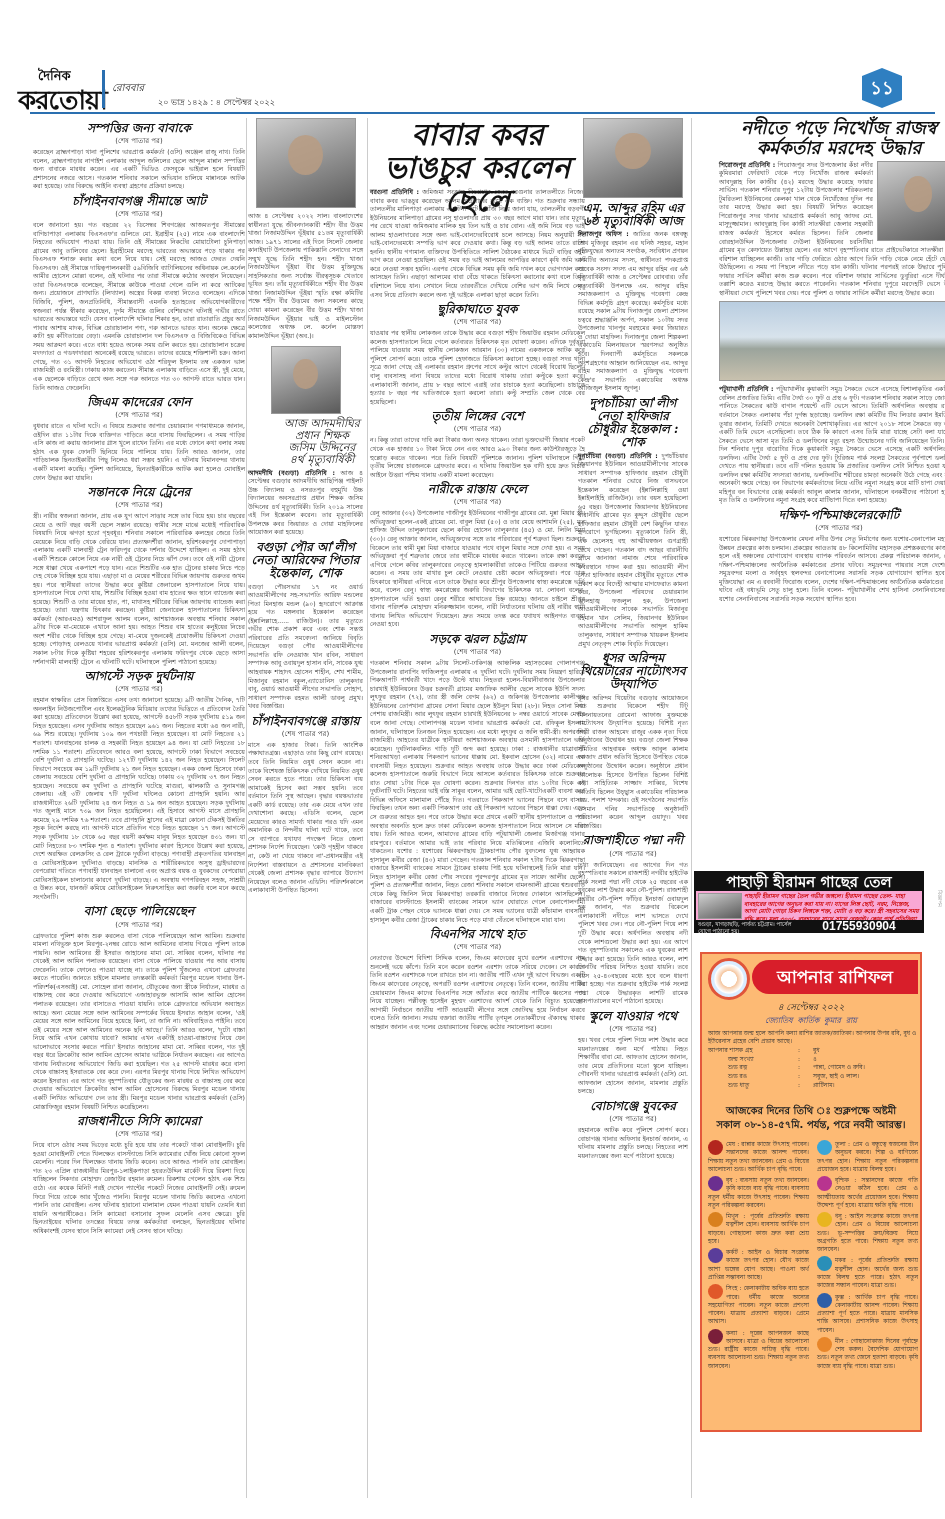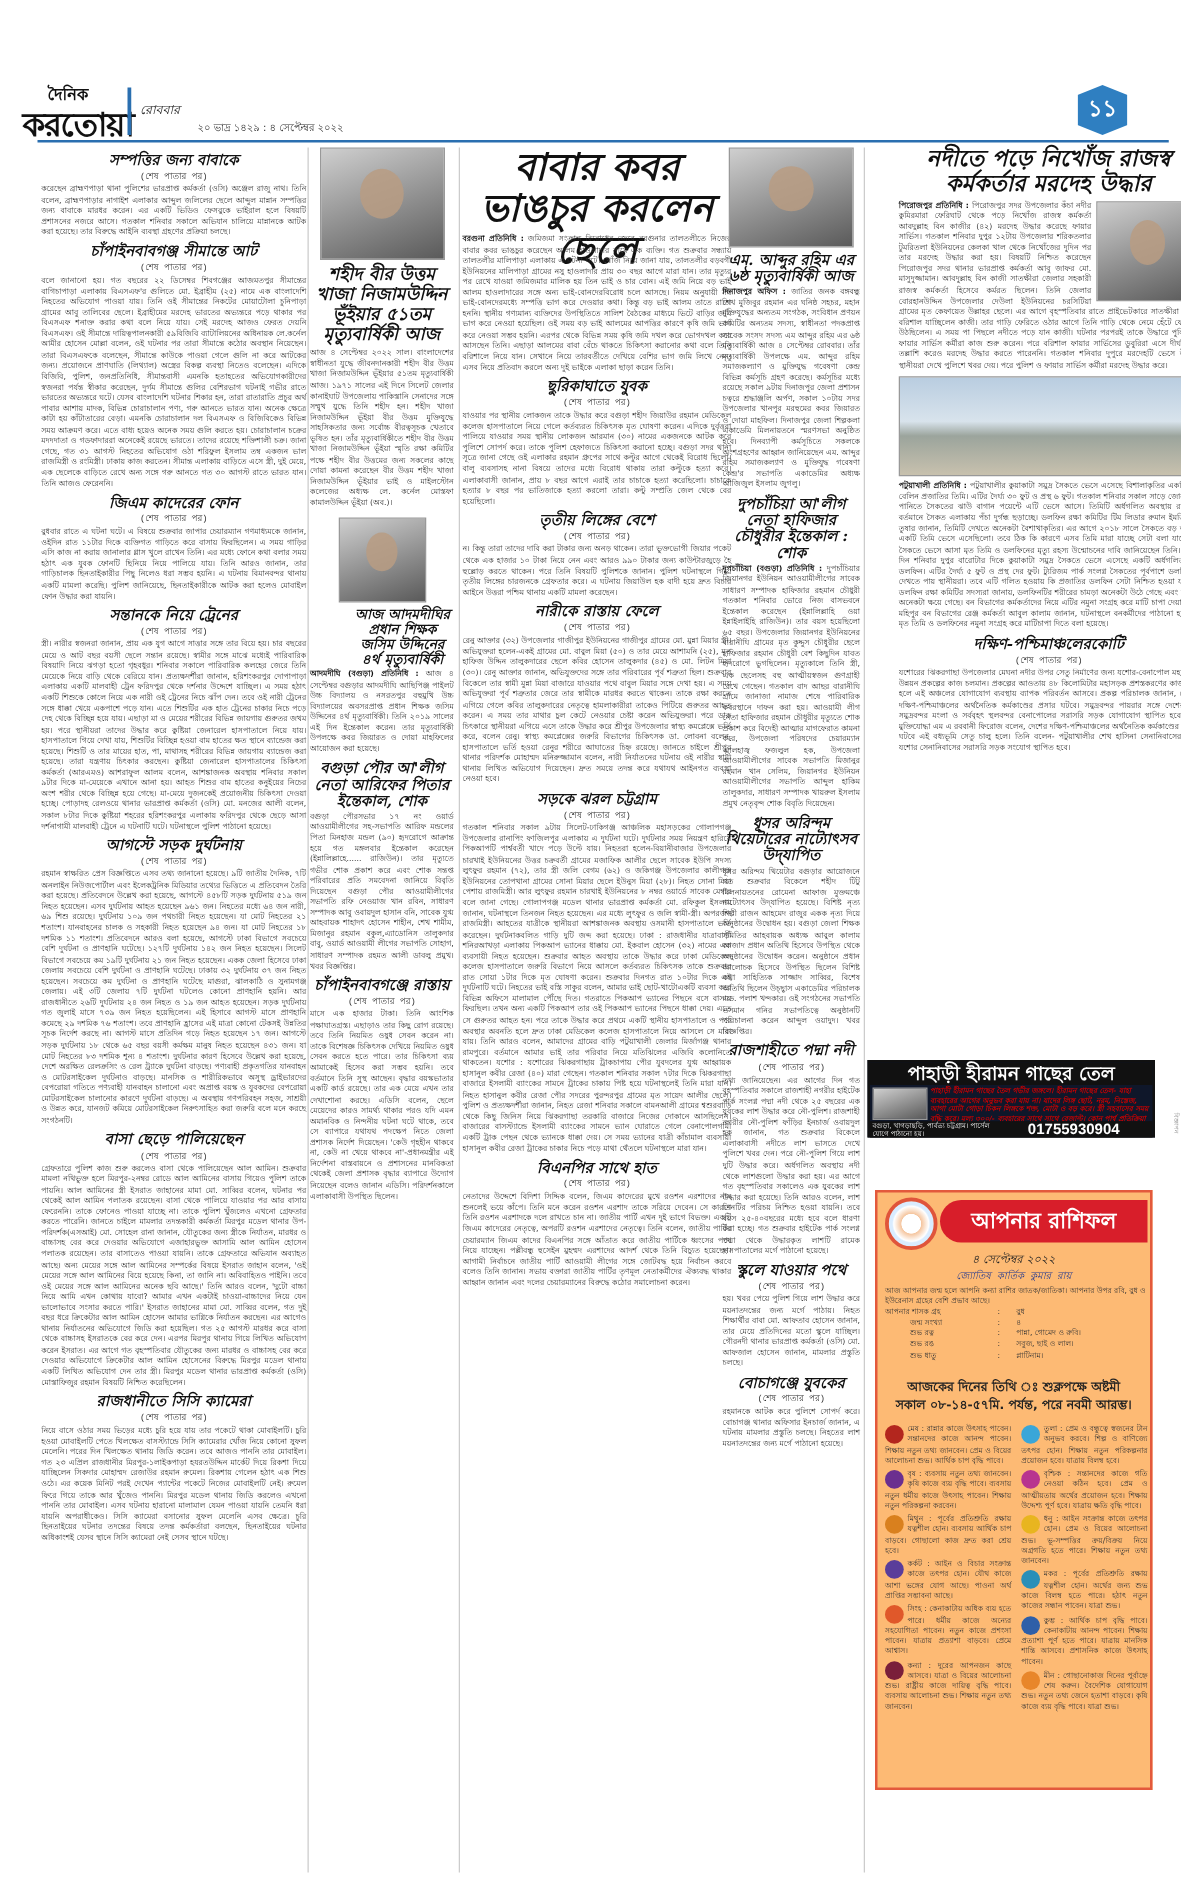--- a/index.html
+++ b/index.html
@@ -17,29 +17,29 @@
   .col-1 { left: 33px; width: 212px; }
   .col-2 { left: 248px; width: 115px; }
   .col-3 { left: 370px; width: 318px; }
   .col-3a { left: 370px; width: 215px; }
   .col-3b { left: 578px; width: 110px; }
   .col-4 { left: 719px; width: 240px; }
 
   .hl { font-family: "DejaVu Serif", serif; font-style: italic; text-align: center; color: #111; line-height: 1.1; }
   .hl-sm { font-size: 12px; font-weight: bold; margin-top: 4px; }
   .hl-lg { font-size: 30px; font-weight: bold; }
-  .sub { font-size: 7px; text-align: center; color: #333; margin-bottom: 1px; font-family: Liberation Mono, monospace; }
+  .sub { font-size: 7px; text-align: center; color: #333; margin-bottom: 1px; }
   .body { font-size: 6.2px; line-height: 1.38; text-align: justify; color: #333; }
   .byline { font-weight: bold; color: #111; }
 
   .photo { background: linear-gradient(160deg, #cfcfcf, #8e8e8e 55%, #5a5a5a); border: 1px solid #999; }
   .photo-face { position: relative; overflow: hidden; }
   .photo-face::after { content: ""; position: absolute; left: 32%; top: 18%; width: 36%; height: 46%; border-radius: 50%; background: #b99c82; opacity: .85; }
 
-  .ad-box { position: absolute; left: 694px; top: 848px; width: 230px; height: 62px; border: 2px solid #111; background: #0f172a; }
+  .ad-box { position: absolute; left: 694px; top: 871px; width: 230px; height: 62px; border: 2px solid #111; background: #f9a8d4; }
   .ad-title { background: #111; color: #fff; font-size: 15px; font-weight: bold; text-align: center; height: 18px; line-height: 18px; font-family: "DejaVu Serif", serif; }
   .ad-text { position: absolute; left: 48px; top: 20px; width: 178px; font-size: 5.8px; font-weight: bold; color: #c00; line-height: 1.3; font-style: italic; }
   .ad-addr { position: absolute; left: 0; top: 47px; width: 100px; font-size: 5.5px; background: #111; color: #fff; height: 13px; padding: 1px 2px; line-height: 1.2; }
   .ad-phone { position: absolute; left: 100px; top: 47px; width: 126px; height: 13px; background: #111; color: #fff; font-size: 12px; font-weight: bold; line-height: 13px; text-align: center; font-family: "Liberation Sans", sans-serif; }
   .ad-photo { position: absolute; left: 2px; top: 20px; width: 44px; height: 26px; }
 
   .rashi { position: absolute; left: 700px; top: 952px; width: 222px; height: 480px; background: #fdba74; border: 2px solid #e3593c; }
   .rashi-banner { position: absolute; left: 50px; top: 6px; width: 166px; height: 34px; background: #d81e2a; border-radius: 20px 0 0 20px; color: #fff; font-size: 17px; font-weight: bold; text-align: center; line-height: 34px; font-family: "DejaVu Serif", serif; }
   .rashi-wheel { position: absolute; left: 6px; top: 4px; width: 42px; height: 42px; border-radius: 50%; border: 3px solid #e0553b; background: radial-gradient(circle, #fff 30%, #f5c6a0 32%, #fff 55%, #d9ecff 60%); }
   .rashi-date { position: absolute; left: 0; top: 46px; width: 100%; text-align: center; font-size: 9px; font-style: italic; color: #222; }
@@ -104,24 +104,23 @@
   </div>
   <div>
     <div class="hl hl-sm">রাজধানীতে সিসি ক্যামেরা</div>
     <div class="sub">(শেষ পাতার পর)</div>
     <p class="body">নিয়ে বাসে ওঠার সময় ভিড়ের মধ্যে চুরি হয়ে যায় তার পকেটে থাকা মোবাইলটি। চুরি হওয়া মোবাইলটি পেতে খিলক্ষেত বাসস্ট্যান্ডে সিসি ক্যামেরার খোঁজ নিয়ে কোনো সুফল মেলেনি। পরের দিন খিলক্ষেত থানায় জিডি করেন। তবে আজও পাননি তার মোবাইল। গত ২৩ এপ্রিল রাজধানীর মিরপুর-১লাইকপাড়া হযরতউদ্দিন মার্কেট দিয়ে রিকশা দিয়ে যাচ্ছিলেন সিকদার মোহাম্মদ রেজাউর রহমান রুমেল। রিকশায় গেলেন হঠাৎ এক শিশু ওঠে। এর কয়েক মিনিট পরই দেখেন প্যান্টের পকেটে নিজের মোবাইলটি নেই। রুমেল ফিরে গিয়ে তাকে আর খুঁজেও পাননি। মিরপুর মডেল থানায় জিডি করলেও এখনো পাননি তার মোবাইল। এসব ঘটনায় হারানো মালামাল যেমন পাওয়া যায়নি তেমনি ধরা যায়নি অপরাধীকেও। সিসি ক্যামেরা বসানোর সুফল মেলেনি এসব ক্ষেত্রে। চুরি ছিনতাইয়ের ঘটনার তদন্তের বিষয়ে তদন্ত কর্মকর্তারা বলছেন, ছিনতাইয়ের ঘটনার অধিকাংশই যেসব স্থানে সিসি ক্যামেরা নেই সেসব স্থানে ঘটছে।</p>
   </div>
 </div>
 
 <div class="col col-2">
   <div class="photo photo-face" style="width:100px;height:90px;margin:0 auto 4px;"></div>
-  <div class="hl" style="font-size:14px;font-weight:bold;line-height:1.15;">শহীদ বীর উত্তম খাজা নিজামউদ্দিন ভূঁইয়ার ৫১তম মৃত্যুবার্ষিকী আজ</div>
   <p class="body" style="margin-top:3px;">আজ ৪ সেপ্টেম্বর ২০২২ সাল। বাংলাদেশের স্বাধীনতা যুদ্ধে জীবনদানকারী শহীদ বীর উত্তম খাজা নিজামউদ্দিন ভূঁইয়ার ৫১তম মৃত্যুবার্ষিকী আজ। ১৯৭১ সালের এই দিনে সিলেট জেলার কানাইঘাট উপজেলায় পাকিস্তানি সেনাদের সঙ্গে সম্মুখ যুদ্ধে তিনি শহীদ হন। শহীদ খাজা নিজামউদ্দিন ভূঁইয়া বীর উত্তম মুক্তিযুদ্ধে সাহসিকতার জন্য সর্বোচ্চ বীরত্বসূচক খেতাবে ভূষিত হন। তাঁর মৃত্যুবার্ষিকীতে শহীদ বীর উত্তম খাজা নিজামউদ্দিন ভূঁইয়া স্মৃতি রক্ষা কমিটির পক্ষে শহীদ বীর উত্তমের জন্য সকলের কাছে দোয়া কামনা করেছেন বীর উত্তম শহীদ খাজা নিজামউদ্দিন ভূঁইয়ার ভাই ও মাইলস্টোন কলেজের অধ্যক্ষ লে. কর্নেল মোস্তফা কামালউদ্দিন ভূঁইয়া (অব.)।</p>
   <div class="photo photo-face" style="width:70px;height:68px;margin:6px auto 4px;"></div>
-  <div class="hl" style="font-size:11px;font-weight:bold;margin-left:33px;">আজ আদমদীঘির প্রধান শিক্ষক জসিম উদ্দিনের ৪র্থ মৃত্যুবার্ষিকী</div>
+  <div class="hl" style="font-size:11px;font-weight:normal;margin-left:33px;">আজ আদমদীঘির প্রধান শিক্ষক জসিম উদ্দিনের ৪র্থ মৃত্যুবার্ষিকী</div>
   <p class="body" style="margin-top:2px;"><span class="byline">আদমদীঘি (বগুড়া) প্রতিনিধি :</span> <span>আজ ৪ সেপ্টেম্বর বগুড়ার আদমদীঘি আছিপিঞ্জ পাইলট উচ্চ বিদ্যালয় ও নসরতপুর বহুমুখি উচ্চ বিদ্যালয়ের অবসরপ্রাপ্ত প্রধান শিক্ষক জসিম উদ্দিনের ৪র্থ মৃত্যুবার্ষিকী। তিনি ২০১৯ সালের এই দিন ইন্তেকাল করেন। তার মৃত্যুবার্ষিকী উপলক্ষে কবর জিয়ারত ও দোয়া মাহফিলের আয়োজন করা হয়েছে।</span></p>
   <div class="hl" style="font-size:12px;font-weight:bold;margin-top:4px;">বগুড়া পৌর আ'লীগ নেতা আরিফের পিতার ইন্তেকাল, শোক</div>
   <p class="body" style="margin-top:2px;">বগুড়া পৌরসভার ১৭ নং ওয়ার্ড আওয়ামীলীগের সহ-সভাপতি আরিফ মন্ডলের পিতা মিনহাজ মন্ডল (৯০) হৃদরোগে আক্রান্ত হয়ে গত মঙ্গলবার ইন্তেকাল করেছেন (ইন্নালিল্লাহে...... রাজিউন)। তার মৃত্যুতে গভীর শোক প্রকাশ করে এবং শোক সন্তপ্ত পরিবারের প্রতি সমবেদনা জানিয়ে বিবৃতি দিয়েছেন বগুড়া পৌর আওয়ামীলীগের সভাপতি রফি নেওয়াজ খান রবিন, সাধারণ সম্পাদক আবু ওবায়দুল হাসান বনি, সাবেক যুগ্ম আহবায়ক শাহাদৎ হোসেন শাহীন, শেখ শামীম, মিজানুর রহমান বকুল,এ্যাডোনিস তালুকদার বাবু, ওয়ার্ড আওয়ামী লীগের সভাপতি সোহাগ, সাধারণ সম্পাদক রহমত আলী ডাবলু প্রমুখ। খবর বিজ্ঞপ্তির।</p>
   <div class="hl hl-sm">চাঁপাইনবাবগঞ্জে রাস্তায়</div>
   <div class="sub">(শেষ পাতার পর)</div>
   <p class="body">মাসে এক হাজার টাকা। তিনি আংশিক পক্ষাঘাতগ্রস্ত। এছাড়াও তার কিছু রোগ রয়েছে। তবে তিনি নিয়মিত ওষুধ সেবন করেন না। তাকে বিশেষজ্ঞ চিকিৎসক দেখিয়ে নিয়মিত ওষুধ সেবন করতে হতে পারে। তার চিকিৎসা ব্যয় আমাকেই হিসেব করা সম্ভব হয়নি। তবে বর্তমানে তিনি সুস্থ আছেন। বৃদ্ধার বয়স্কভাতার একটি কার্ড রয়েছে। তার এক মেয়ে এখন তার দেখাশোনা করছে। এডিসি বলেন, ছেলে মেয়েদের কারও সামর্থ্য থাকার পরও যদি এমন অমানবিক ও নিন্দনীয় ঘটনা ঘটে থাকে, তবে সে ব্যাপারে যথাযথ পদক্ষেপ নিতে জেলা প্রশাসক নির্দেশ দিয়েছেন। 'কেউ গৃহহীন থাকবে না, কেউ না খেয়ে থাকবে না'-প্রধানমন্ত্রীর এই নির্দেশনা বাস্তবায়নে ও প্রশাসনের মানবিকতা থেকেই জেলা প্রশাসক বৃদ্ধার ব্যাপারে উদ্যোগ নিয়েছেন বলেও জানান এডিসি। পরিদর্শনকালে এলাকাবাসী উপস্থিত ছিলেন।</p>
 </div>
 
 <div class="col col-3" style="top:118px;">
   <div class="hl hl-lg" style="width:215px;">বাবার কবর ভাঙচুর করলেন ছেলে</div>

